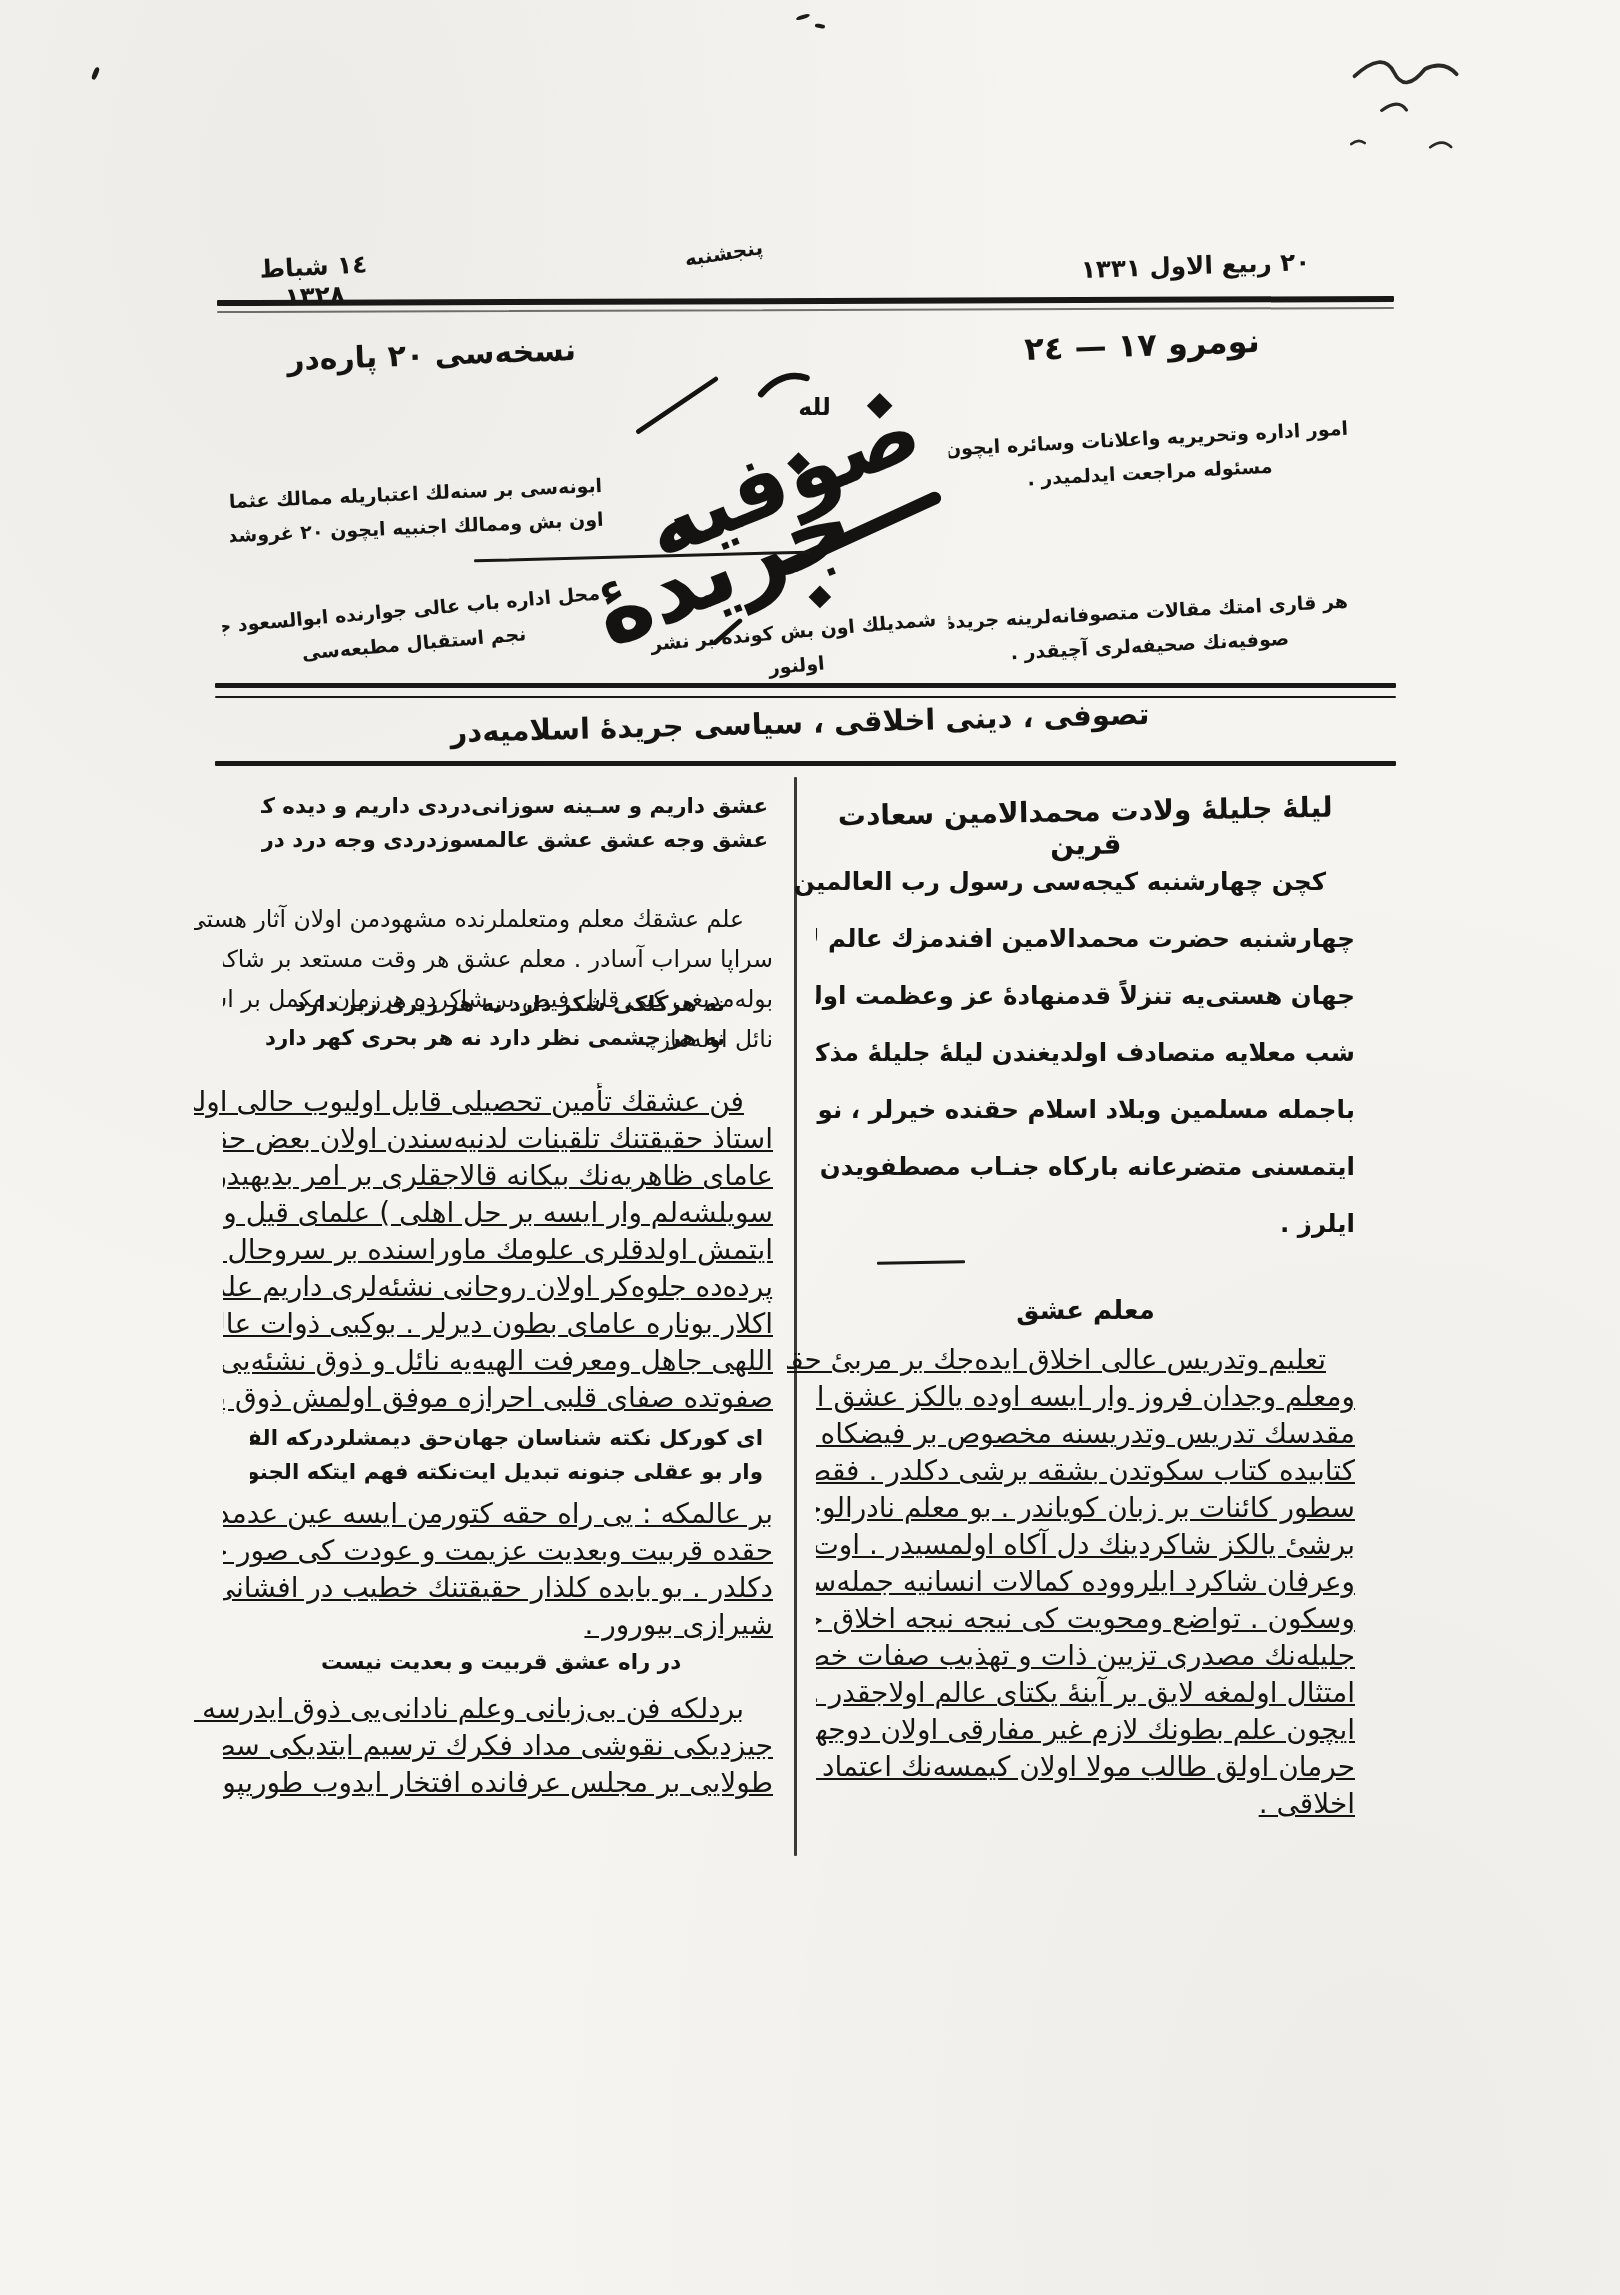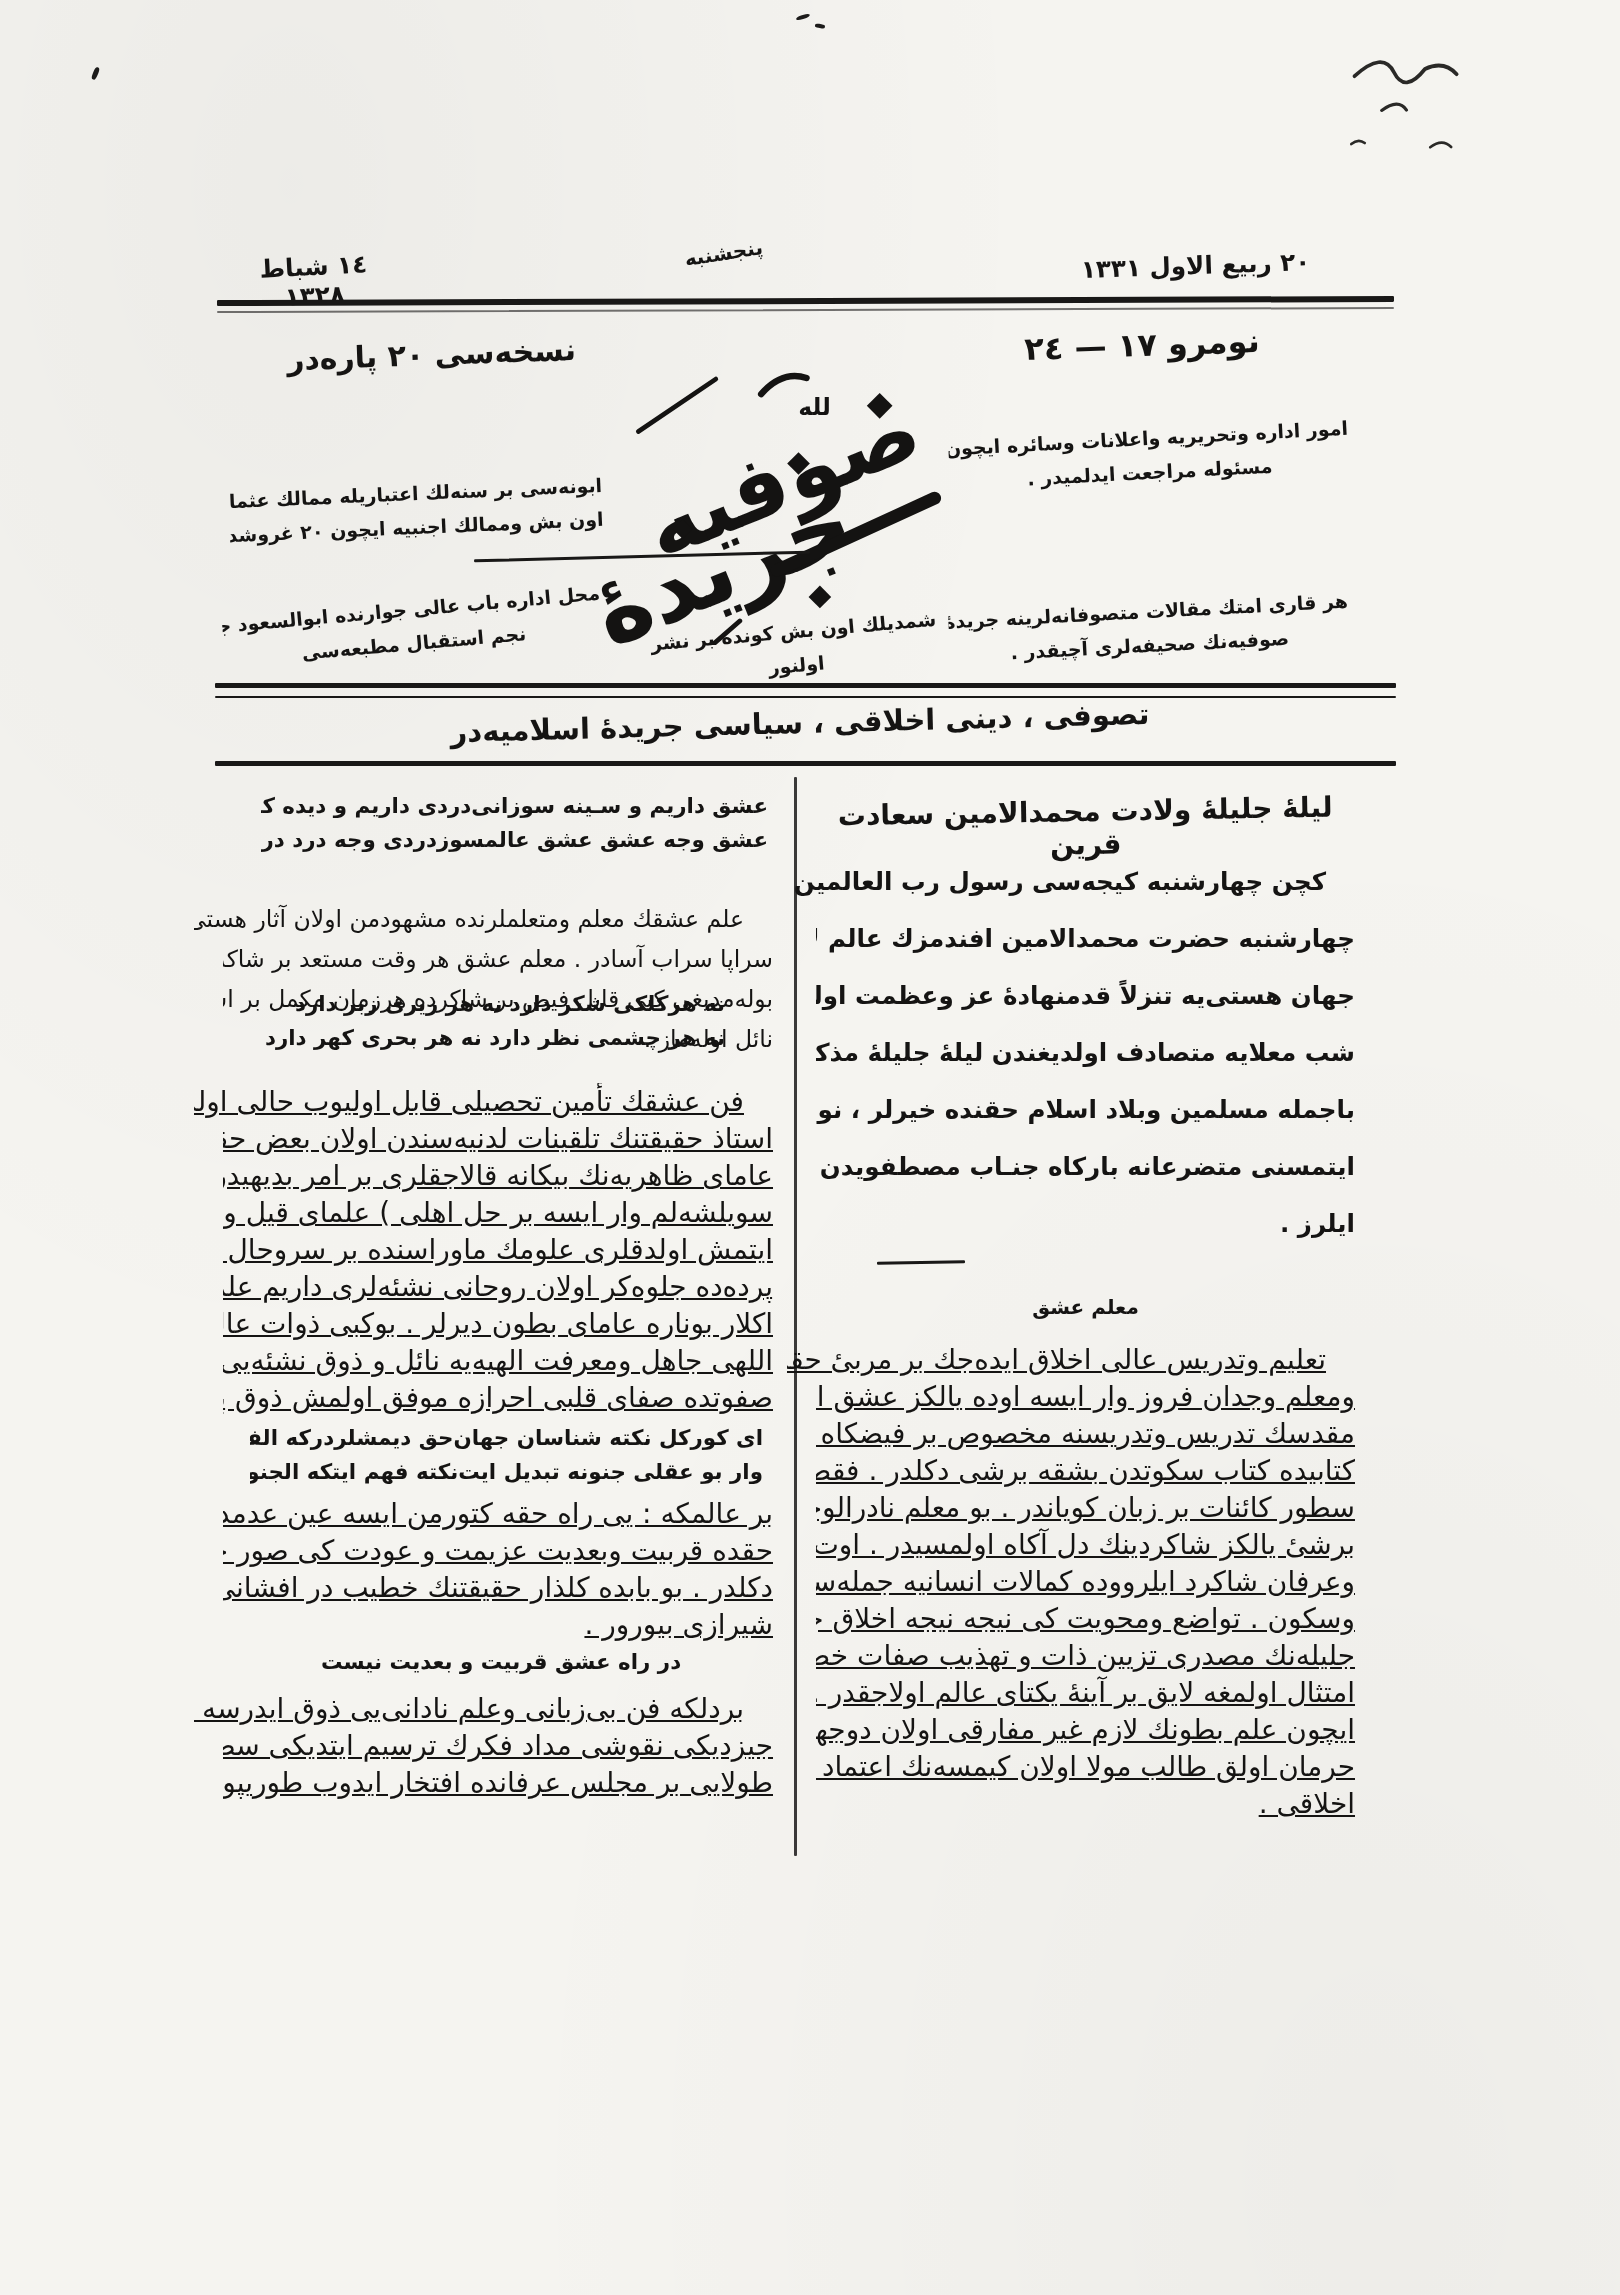--- a/index.html
+++ b/index.html
@@ -23,21 +23,21 @@
   .vrow{display:flex; justify-content:space-between;}
   
   .date{font-size:24.6px; font-weight:bold;}
   .weekday{font-size:20px; font-weight:bold;}
   .issue{font-size:32px; font-weight:bold; letter-spacing:1.1px;}
   .price{font-size:30px; font-weight:bold;}
   .notice{font-size:19px; line-height:1.8; text-align:center; font-weight:bold;}
   .subtitle{font-size:29px; font-weight:bold; text-align:center;}
   
   .heading{font-size:28px; font-weight:bold;}
-  .sect{font-size:20px; font-weight:bold;}
+  .sect{font-size:26px; font-weight:bold;}
   .p-big .col-line{font-size:24.6px; height:57px; line-height:57px;}
   .p-mid .col-line{font-size:23.5px; height:40px; line-height:40px;}
   .p-sm  .col-line{font-size:28px; height:37px; line-height:37px;text-decoration:underline;}
   .verse{font-size:21.4px; font-weight:bold;}
   .verse .col-line{height:34px; line-height:34px; overflow:hidden;}
   .mark{position:absolute; background:#1c1b1a; border-radius:40%;}
 </style>
 </head>
 <body>
 

